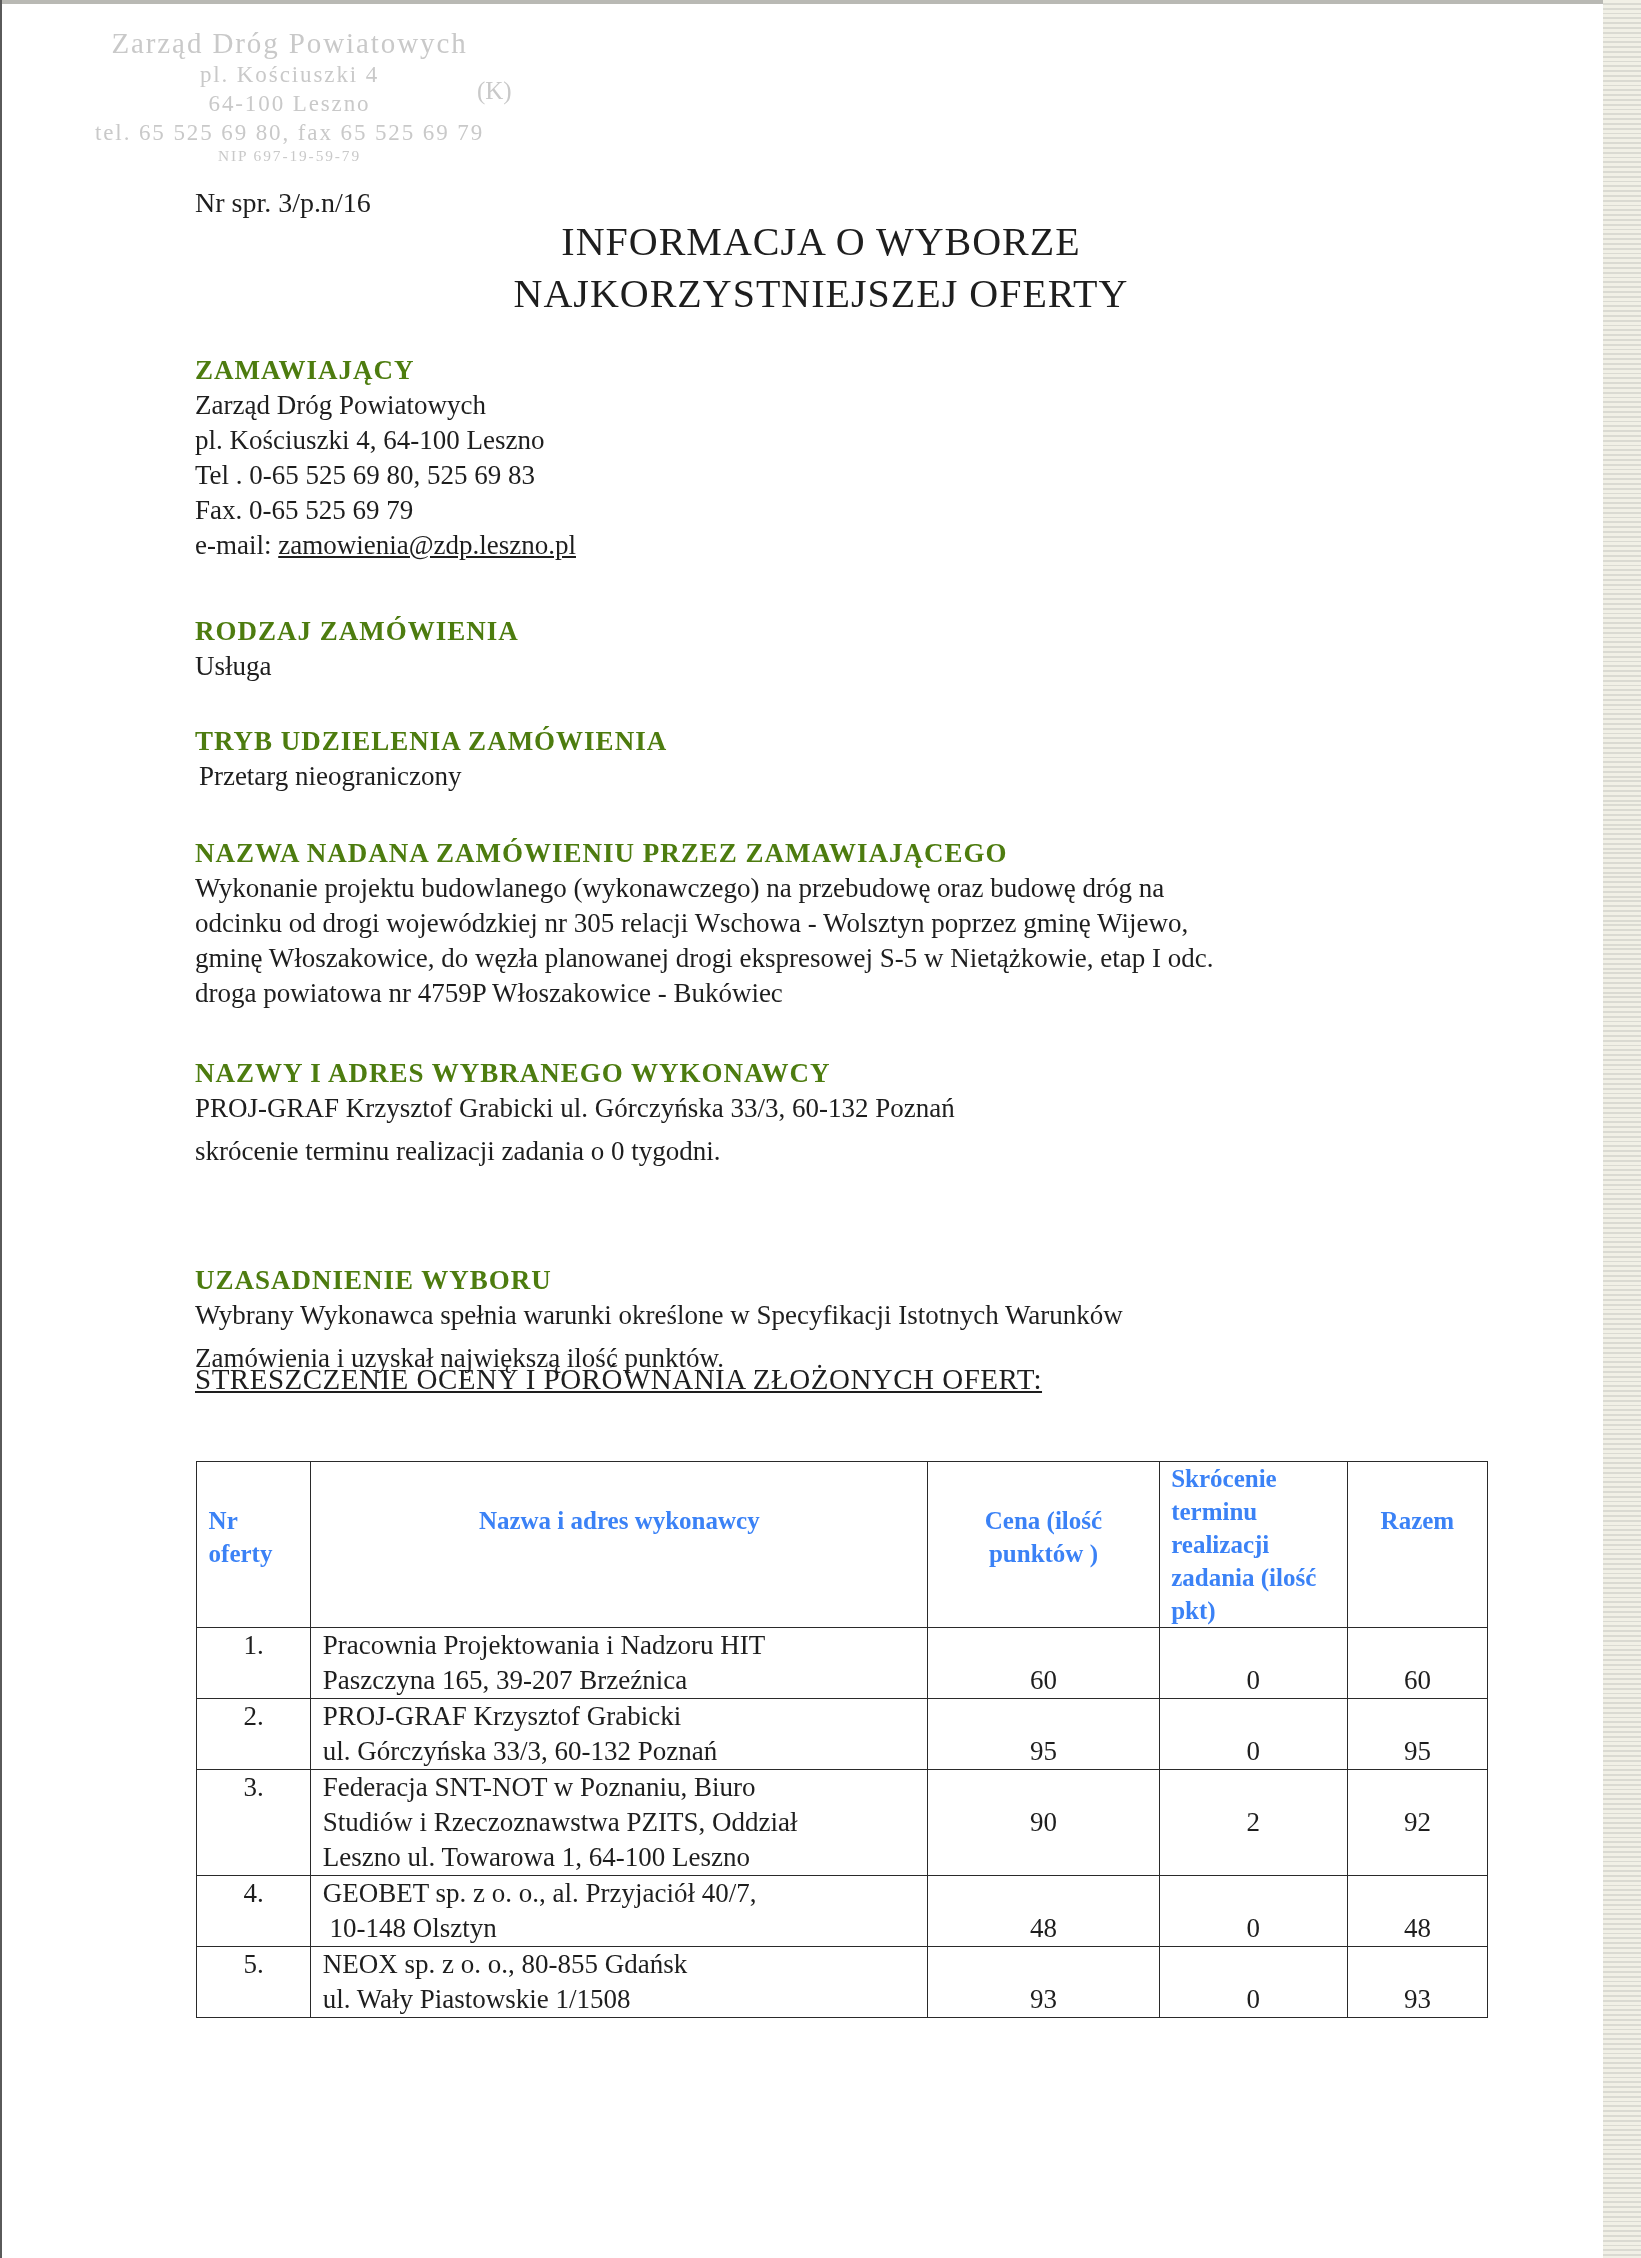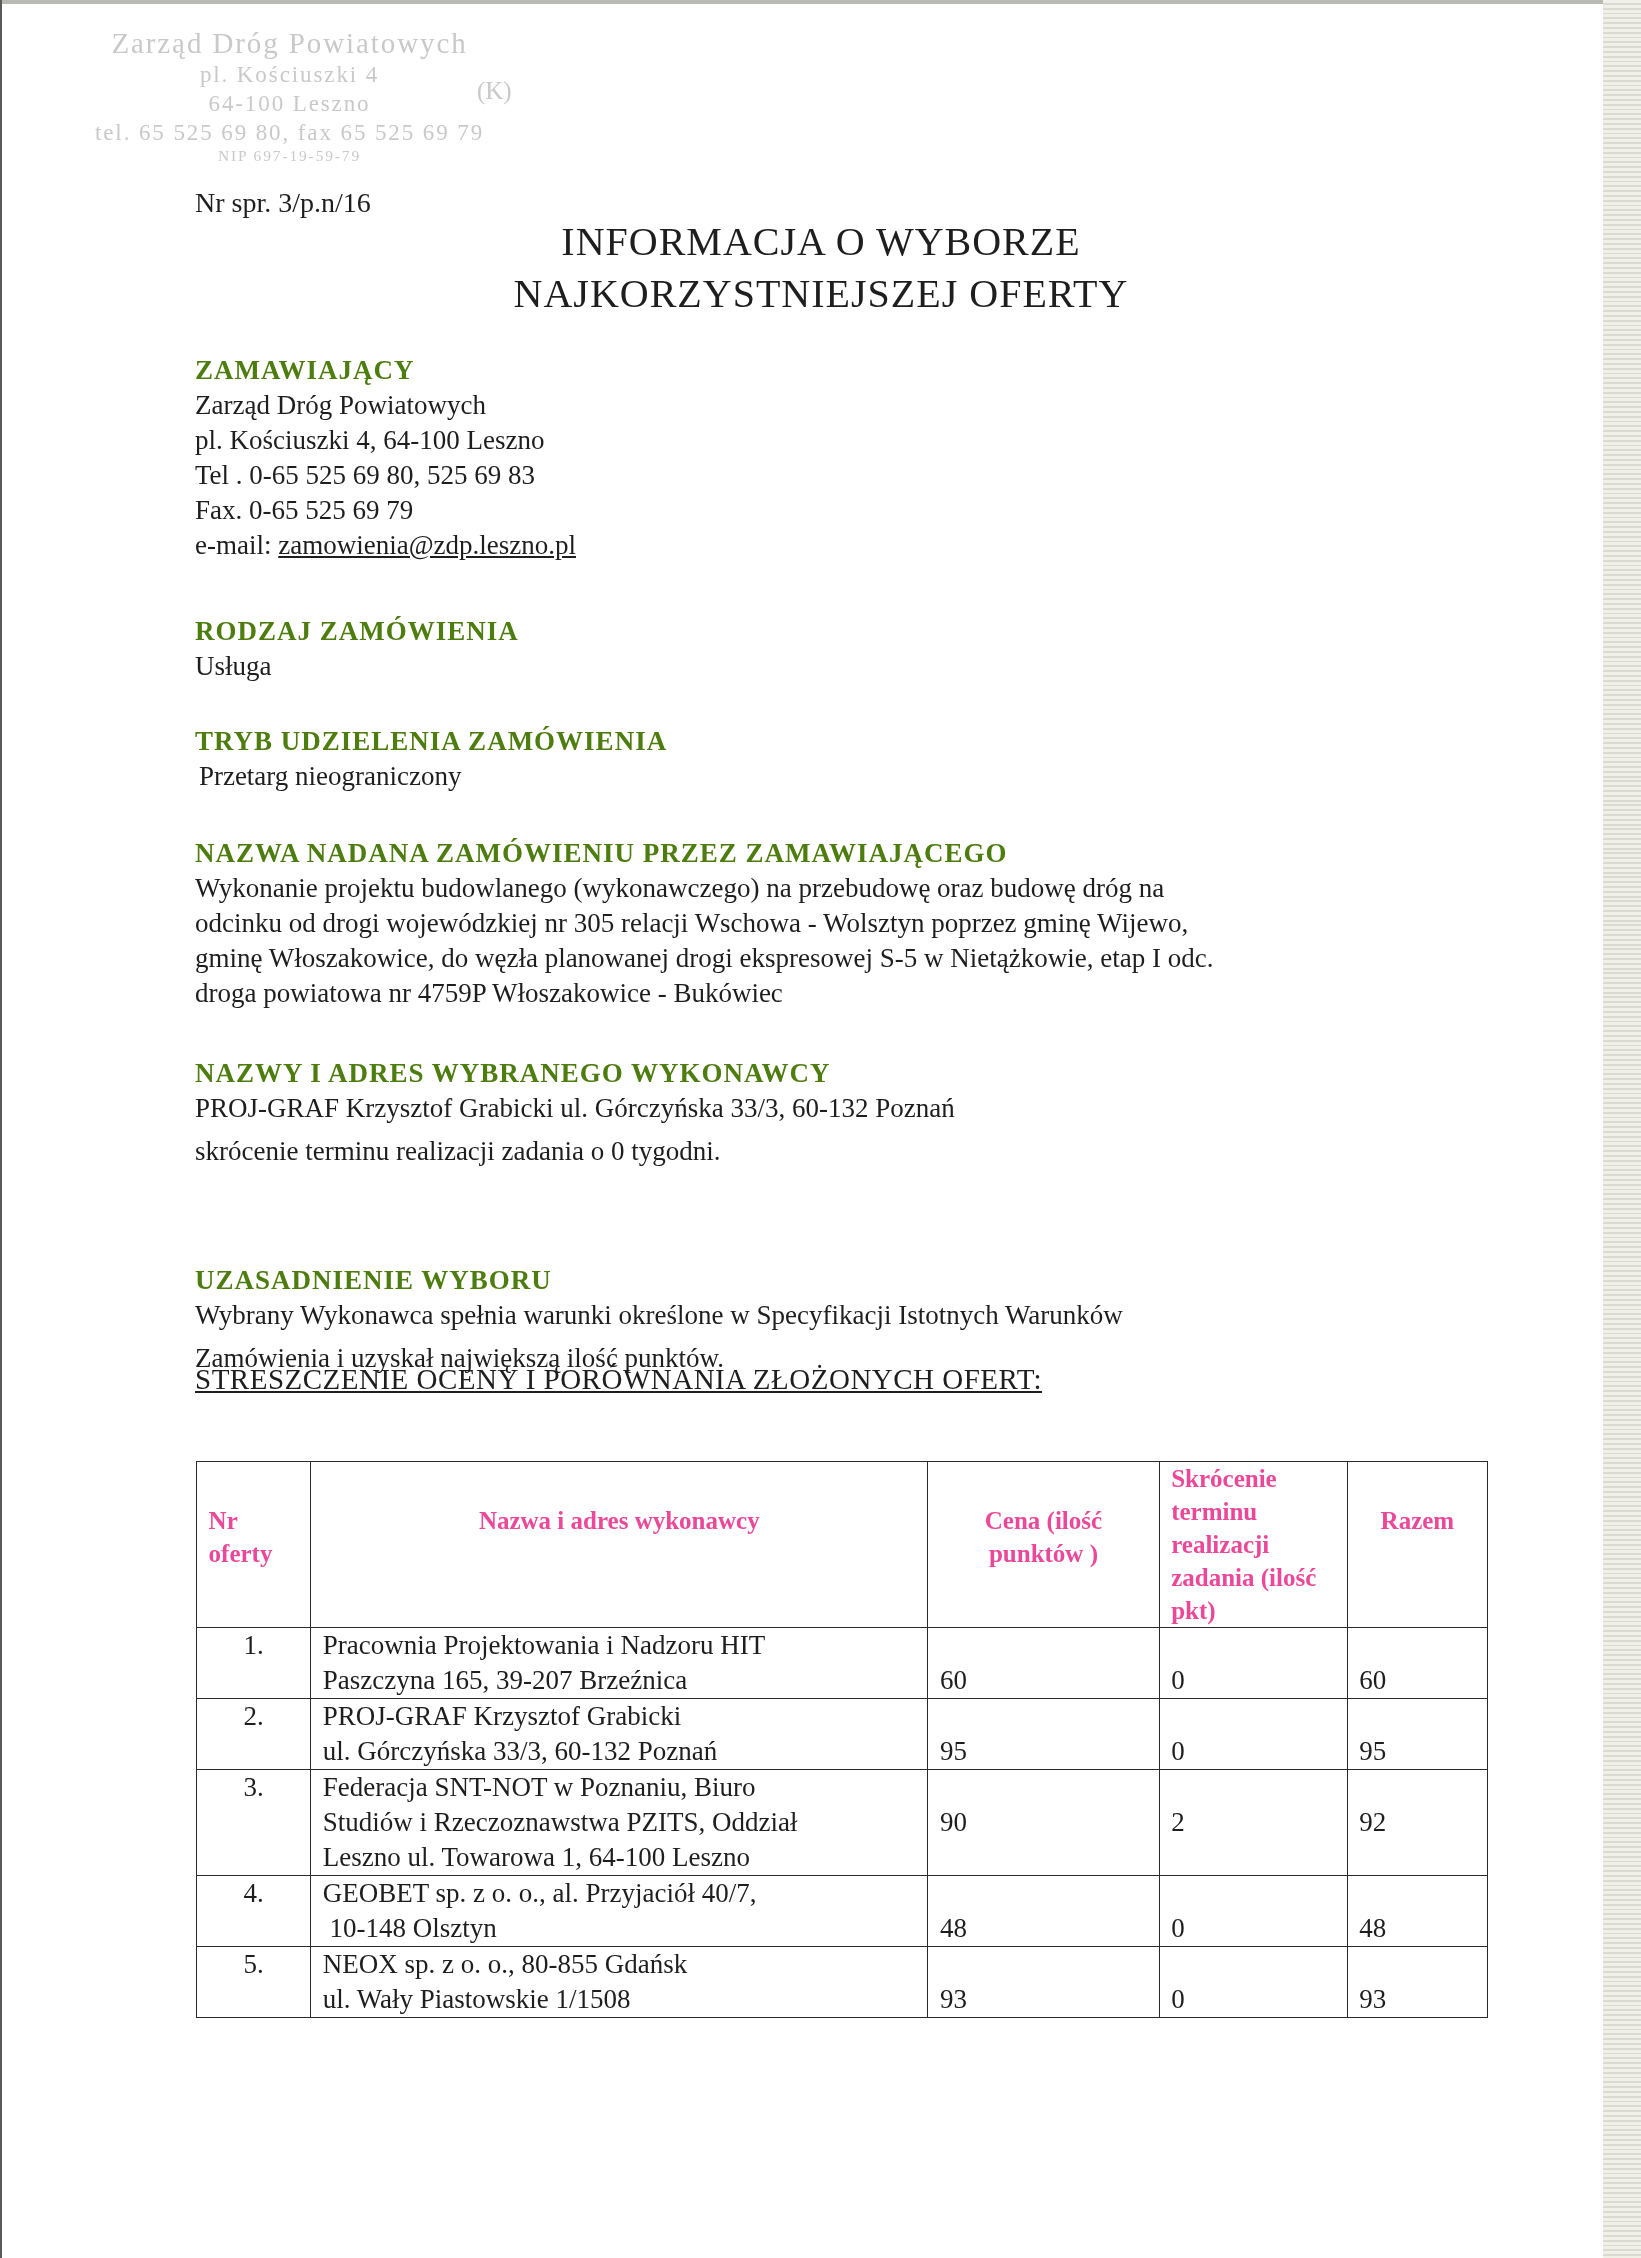--- a/index.html
+++ b/index.html
@@ -29,30 +29,30 @@
   .sec h3 { margin: 0; font-size: 27px; font-weight: bold; letter-spacing: 1px; color: #4d7c0f; }
   .sec p { margin: 0; }
   .sec a { color: #1e1e1e; text-decoration: underline; }
   .sec p.gap { margin-top: 7.7px; }
   .tbl-title { position: absolute; left: 195px; top: 1363px; font-size: 29px; text-decoration: underline; letter-spacing: 0.5px; }
   table.offers {
     position: absolute; left: 196px; top: 1461px; width: 1292px;
     border-collapse: collapse; font-size: 27px;
   }
   table.offers th, table.offers td { border: 1.9px solid #2a2a2a; padding: 0 11.6px; vertical-align: top; }
-  table.offers th { font-weight: bold; font-size: 25px; line-height: 33px; color: #ec4899; }
+  table.offers th { font-weight: bold; font-size: 25px; line-height: 33px; color: #3b82f6; }
   table.offers th.c-nr { width: 90px; text-align: left; padding-top: 42px; font-weight: bold; }
   table.offers th.c-name { width: 593px; padding-top: 42px; }
   table.offers th.c-cena { width: 207px; padding-top: 42px; }
   table.offers th.c-skr { width: 164px; text-align: left; padding-top: 0; }
   table.offers th.c-raz { padding-top: 42px; }
   table.offers td { line-height: 35px; height: 70px; }
   table.offers td.nr { text-align: center; }
   table.offers td.name { text-align: justify; }
-  table.offers td.num { text-align: left; vertical-align: bottom; }
+  table.offers td.num { text-align: center; vertical-align: bottom; }
   table.offers tr.r3 td.num { vertical-align: middle; }
   table.offers tr.r3 td { height: 104px; }
 </style>
 </head>
 <body>
 
 <div class="topline"></div>
 <div class="leftline"></div>
 <div class="edge-strip"></div>
 

